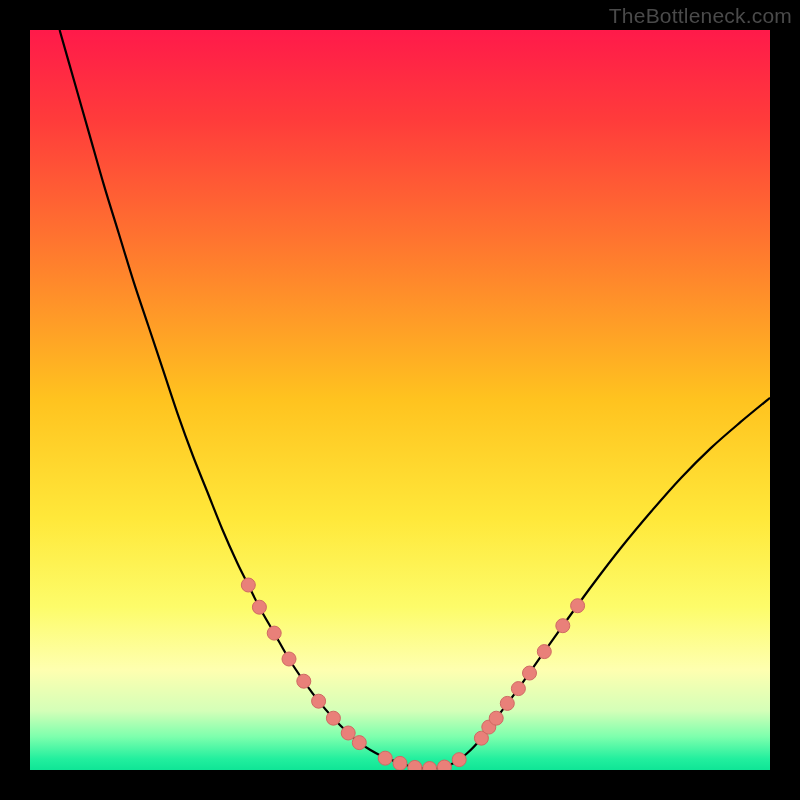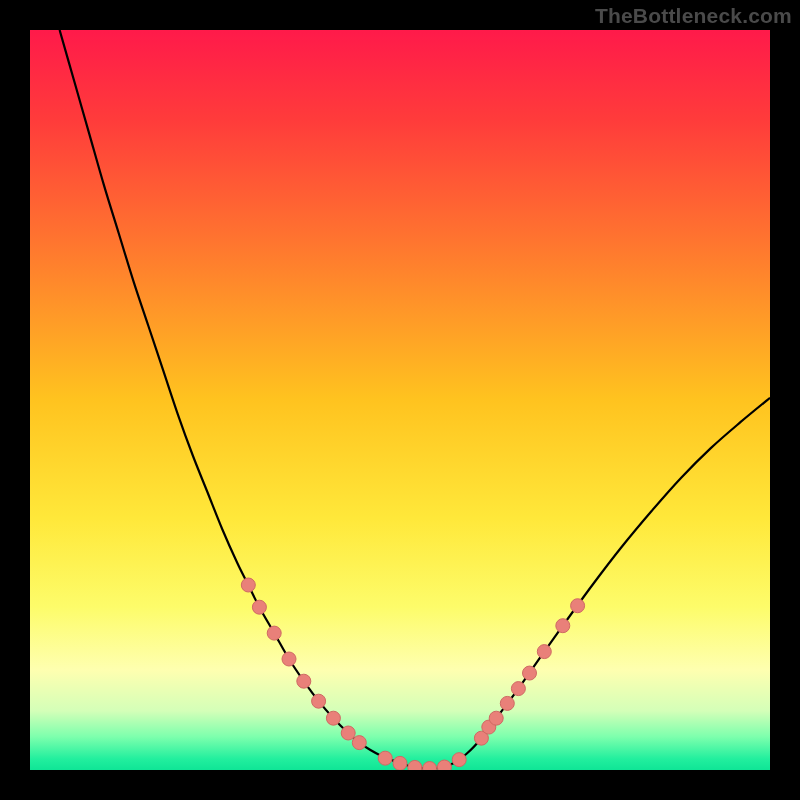--- a/index.html
+++ b/index.html
@@ -25,21 +25,21 @@
     top: 0;
     width: 740px;
     height: 740px;
   }
   .watermark {
     position: absolute;
     top: 4px;
     right: 8px;
     color: #4a4a4a;
     font-size: 21px;
-    font-weight: 700;
+    font-weight: 400;
     letter-spacing: 0.2px;
   }
 </style>
 </head>
 <body>
 
 <div class="frame">
   <svg class="plot" viewBox="0 0 740 740" preserveAspectRatio="none">
     <defs>
       <linearGradient id="bg-grad" x1="0" y1="0" x2="0" y2="1">

